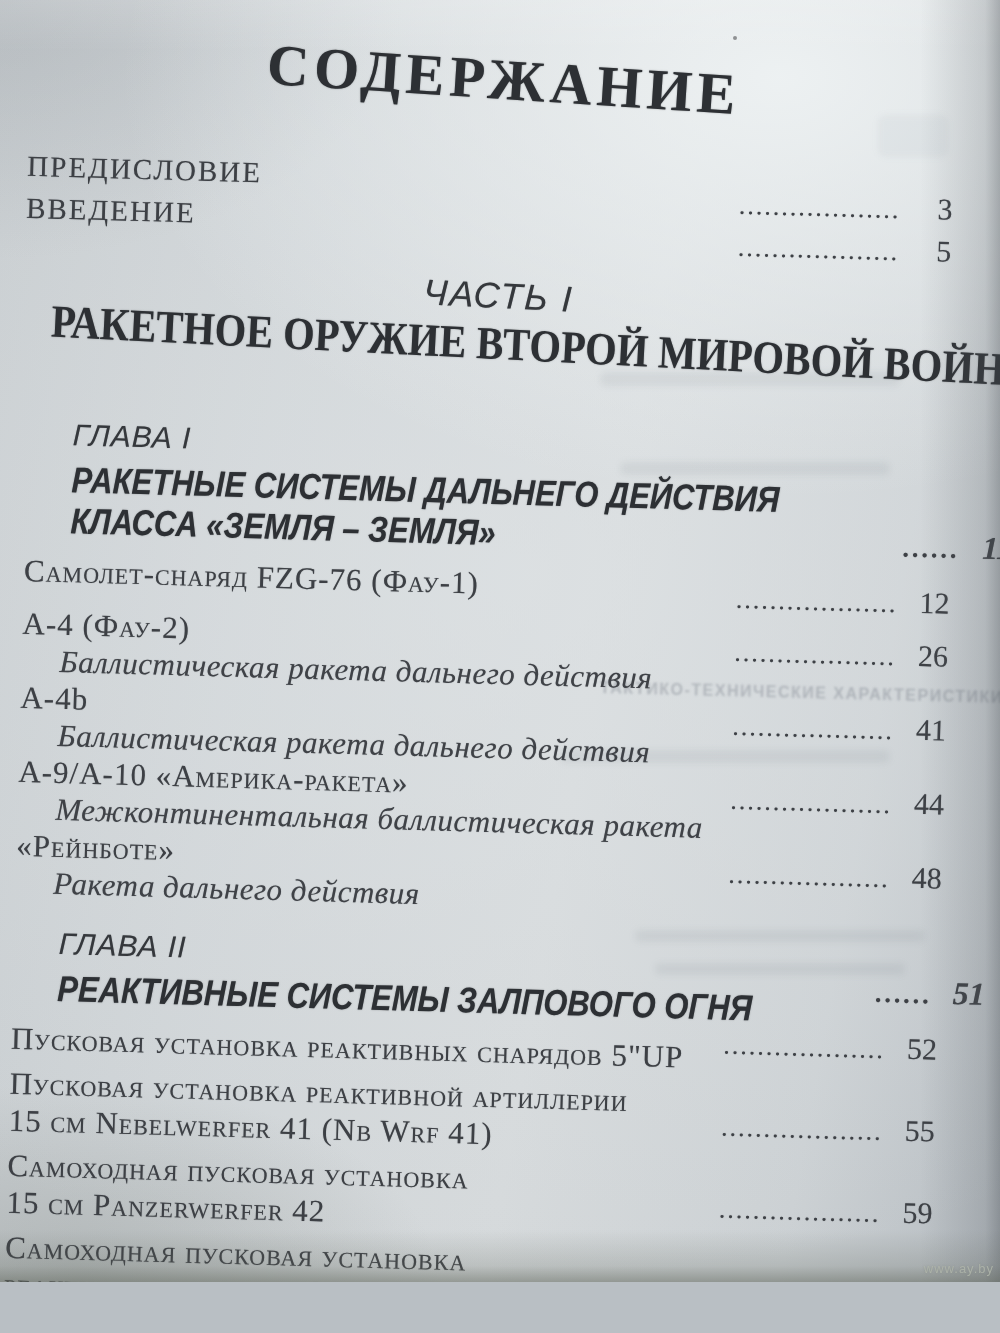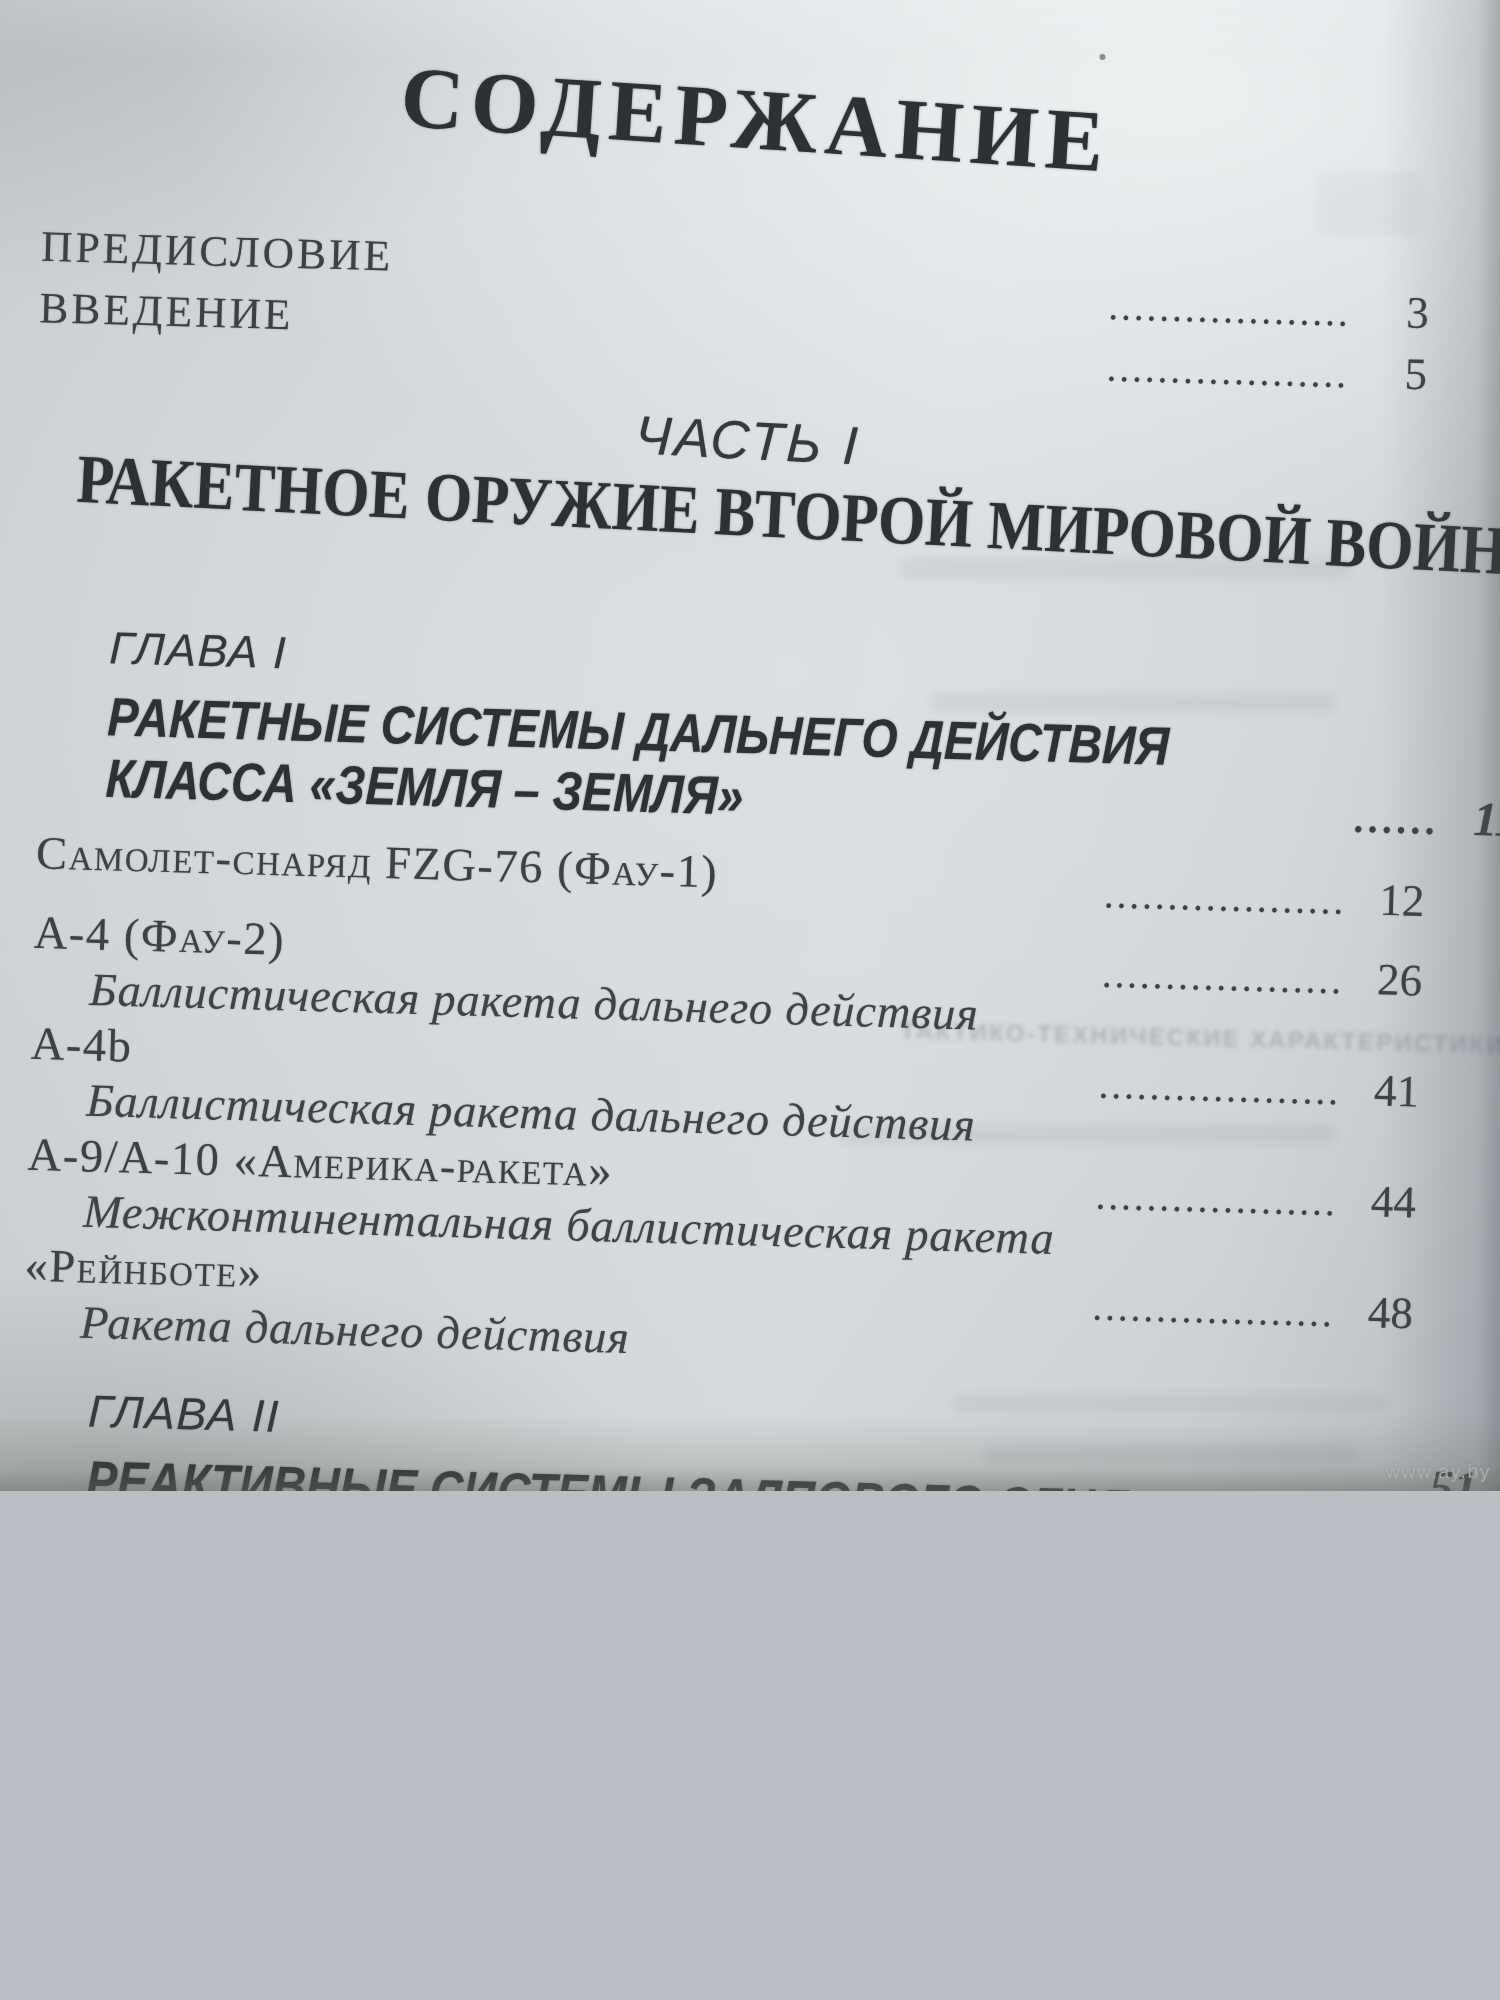--- a/index.html
+++ b/index.html
@@ -2,21 +2,21 @@
 <html lang="ru" style="--paper: #ced3d6; --ink: #3d4045; --ink-dark: #2d3034;"><head>
 <meta charset="utf-8">
 <style>
   html,body{margin:0;padding:0;}
   body{
     width:1000px;height:1333px;overflow:hidden;
     background:#b9bfc4;
     font-family:"Liberation Serif", serif;
   }
   .page{
-    position:relative;width:1000px;height:994px;overflow:hidden;
+    position:relative;width:1000px;height:1282px;overflow:hidden;
     background:
       radial-gradient(120% 60% at 78% 6%, rgba(238,242,243,0.95) 0%, rgba(238,242,243,0) 55%),
       radial-gradient(90% 45% at 0% 0%, rgba(148,154,160,0.32) 0%, rgba(148,154,160,0) 45%),
       radial-gradient(60% 26% at 8% 100%, rgba(98,104,98,0.28) 0%, rgba(98,104,98,0) 60%),
       radial-gradient(140% 80% at 52% 45%, rgba(226,230,232,0.55) 0%, rgba(226,230,232,0) 70%),
       linear-gradient(100deg,#c6cbce 0%,#ced3d6 28%,#d5d9db 58%,#cbd0d3 82%,#b6bcc1 100%);
   }
   
   .page-shading{
     position:absolute;inset:0;z-index:6;pointer-events:none;

